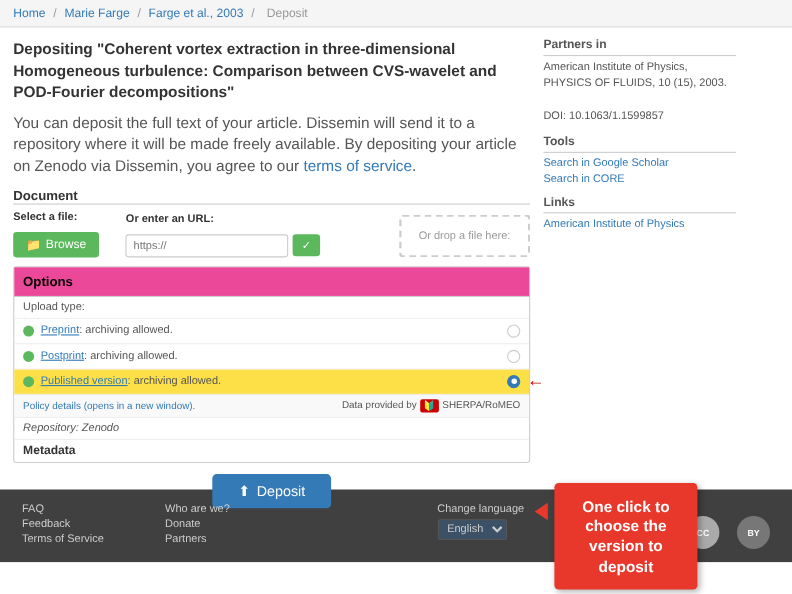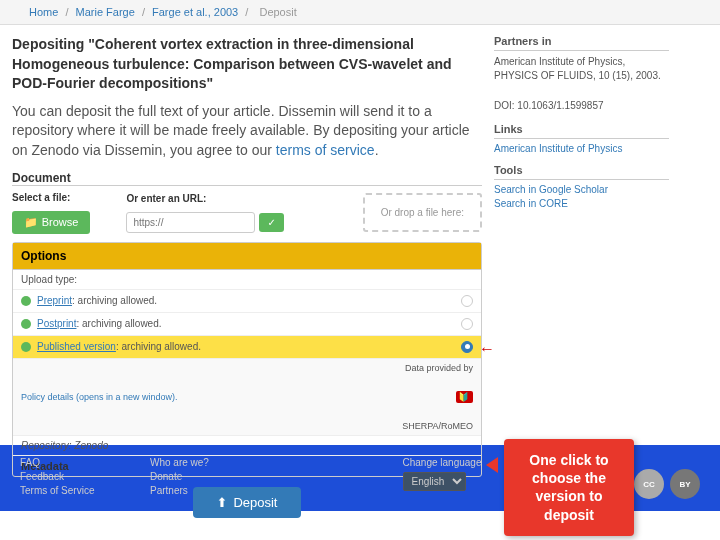--- a/index.html
+++ b/index.html
@@ -2,21 +2,21 @@
 <html><head>
   <meta charset="utf-8">
   <style>
     * { box-sizing: border-box; margin: 0; padding: 0; }
     body { font-family: Arial, sans-serif; font-size: 12px; background: #fff; width: 720px; height: 540px; overflow: hidden; }
 
     
     .top-nav {
       background: #f5f5f5;
       border-bottom: 1px solid #ddd;
-      padding: 6px 29px;
+      padding: 6px 12px;
       font-size: 11px;
       color: #555;
     }
     .top-nav a { color: #337ab7; text-decoration: none; }
     .top-nav span { color: #999; margin: 0 4px; }
 
     
     .main-wrapper {
       display: flex;
       padding: 10px 12px;
@@ -57,22 +57,22 @@
 
     .subsection-label {
       font-size: 10px;
       color: #555;
       margin-bottom: 8px;
     }
 
     
     .file-select-row {
       display: flex;
-      align-items: center;
-      gap: 36px;
+      align-items: flex-end;
+      gap: 24px;
       margin-bottom: 8px;
     }
     .file-select-col { display: flex; flex-direction: column; gap: 4px; }
     .col-label { font-size: 10px; color: #333; font-weight: bold; margin-bottom: 4px; }
 
     .browse-btn {
       background: #5cb85c;
       color: white;
       border: none;
       border-radius: 3px;
@@ -83,21 +83,21 @@
       align-items: center;
       gap: 4px;
     }
 
     .url-row { display: flex; align-items: center; gap: 4px; }
     .url-input {
       border: 1px solid #ccc;
       border-radius: 3px;
       padding: 4px 6px;
       font-size: 10px;
-      width: 129px;
+      width: 148px;
     }
     .url-go-btn {
       background: #5cb85c;
       color: white;
       border: none;
       border-radius: 3px;
       padding: 4px 8px;
       font-size: 10px;
       cursor: pointer;
     }
@@ -116,21 +116,21 @@
     .options-box {
       border: 1px solid #ccc;
       border-radius: 3px;
       margin-top: 6px;
     }
     .options-title {
       font-size: 12px;
       font-weight: bold;
       padding: 6px 8px;
       border-bottom: 1px solid #ccc;
-      background: #eab308;
+      background: #ec4899;
     }
     .upload-type-row {
       padding: 4px 8px;
       font-size: 10px;
       color: #555;
       border-bottom: 1px solid #eee;
     }
 
     .version-row {
       display: flex;
@@ -176,25 +176,24 @@
       align-items: center;
       justify-content: space-between;
       padding: 4px 8px;
       font-size: 9px;
       color: #337ab7;
       border-bottom: 1px solid #eee;
       background: #f9f9f9;
     }
     .sherpa-badge {
       display: flex;
-      align-items: flex-end;
-      gap: 18px;
+      align-items: flex-start;
+      gap: 3px;
       font-size: 9px;
       color: #555;
-      flex-direction: column;
     }
     .sherpa-logo {
       font-size: 9px;
       font-weight: bold;
       color: #fff;
       background: #c00;
       padding: 1px 3px;
       border-radius: 2px;
     }
 
@@ -274,21 +273,21 @@
       left: -8px;
       width: 0;
       height: 0;
       border-top: 8px solid transparent;
       border-bottom: 8px solid transparent;
       border-right: 12px solid #e8372b;
     }
 
     
     .footer {
-      background: #1d4ed8;
+      background: #404040;
       color: #ccc;
       padding: 12px 20px;
       display: flex;
       gap: 30px;
       align-items: flex-start;
       flex-wrap: wrap;
     }
     .footer-col { min-width: 100px; }
     .footer-col a {
       display: block;
@@ -311,21 +310,21 @@
       border: 1px solid #555;
       color: #ccc;
       font-size: 10px;
       padding: 2px 4px;
       border-radius: 2px;
     }
 
     .cc-badge {
       display: flex;
       align-items: center;
-      gap: 6px;
+      gap: 16px;
       margin-left: auto;
       align-self: flex-end;
     }
     .cc-icon {
       width: 30px; height: 30px;
       border-radius: 50%;
       background: #aaa;
       display: flex; align-items: center; justify-content: center;
       font-size: 8px; color: white; font-weight: bold;
     }
@@ -425,28 +424,28 @@
   </div>
 
   <div class="right-panel">
     <div class="right-section">
       <div class="right-section-title">Partners in</div>
       <p>American Institute of Physics, PHYSICS OF FLUIDS, 10 (15), 2003.</p>
       <p style="margin-top:16px;">DOI: 10.1063/1.1599857</p>
     </div>
 
     <div class="right-section">
-      <div class="right-section-title">Links</div>
-      <a>American Institute of Physics</a>
-    </div>
-
-    <div class="right-section">
       <div class="right-section-title">Tools</div>
       <a style="display:block; margin-bottom:3px;">Search in Google Scholar</a>
       <a style="display:block;">Search in CORE</a>
+    </div>
+
+    <div class="right-section">
+      <div class="right-section-title">Links</div>
+      <a>American Institute of Physics</a>
     </div>
 
     <div style="position:relative;">
       <div class="callout-arrow"></div>
       <div class="callout-box">One click to choose the version to deposit</div>
     </div>
   </div>
 </div>
 
 <div class="footer">

